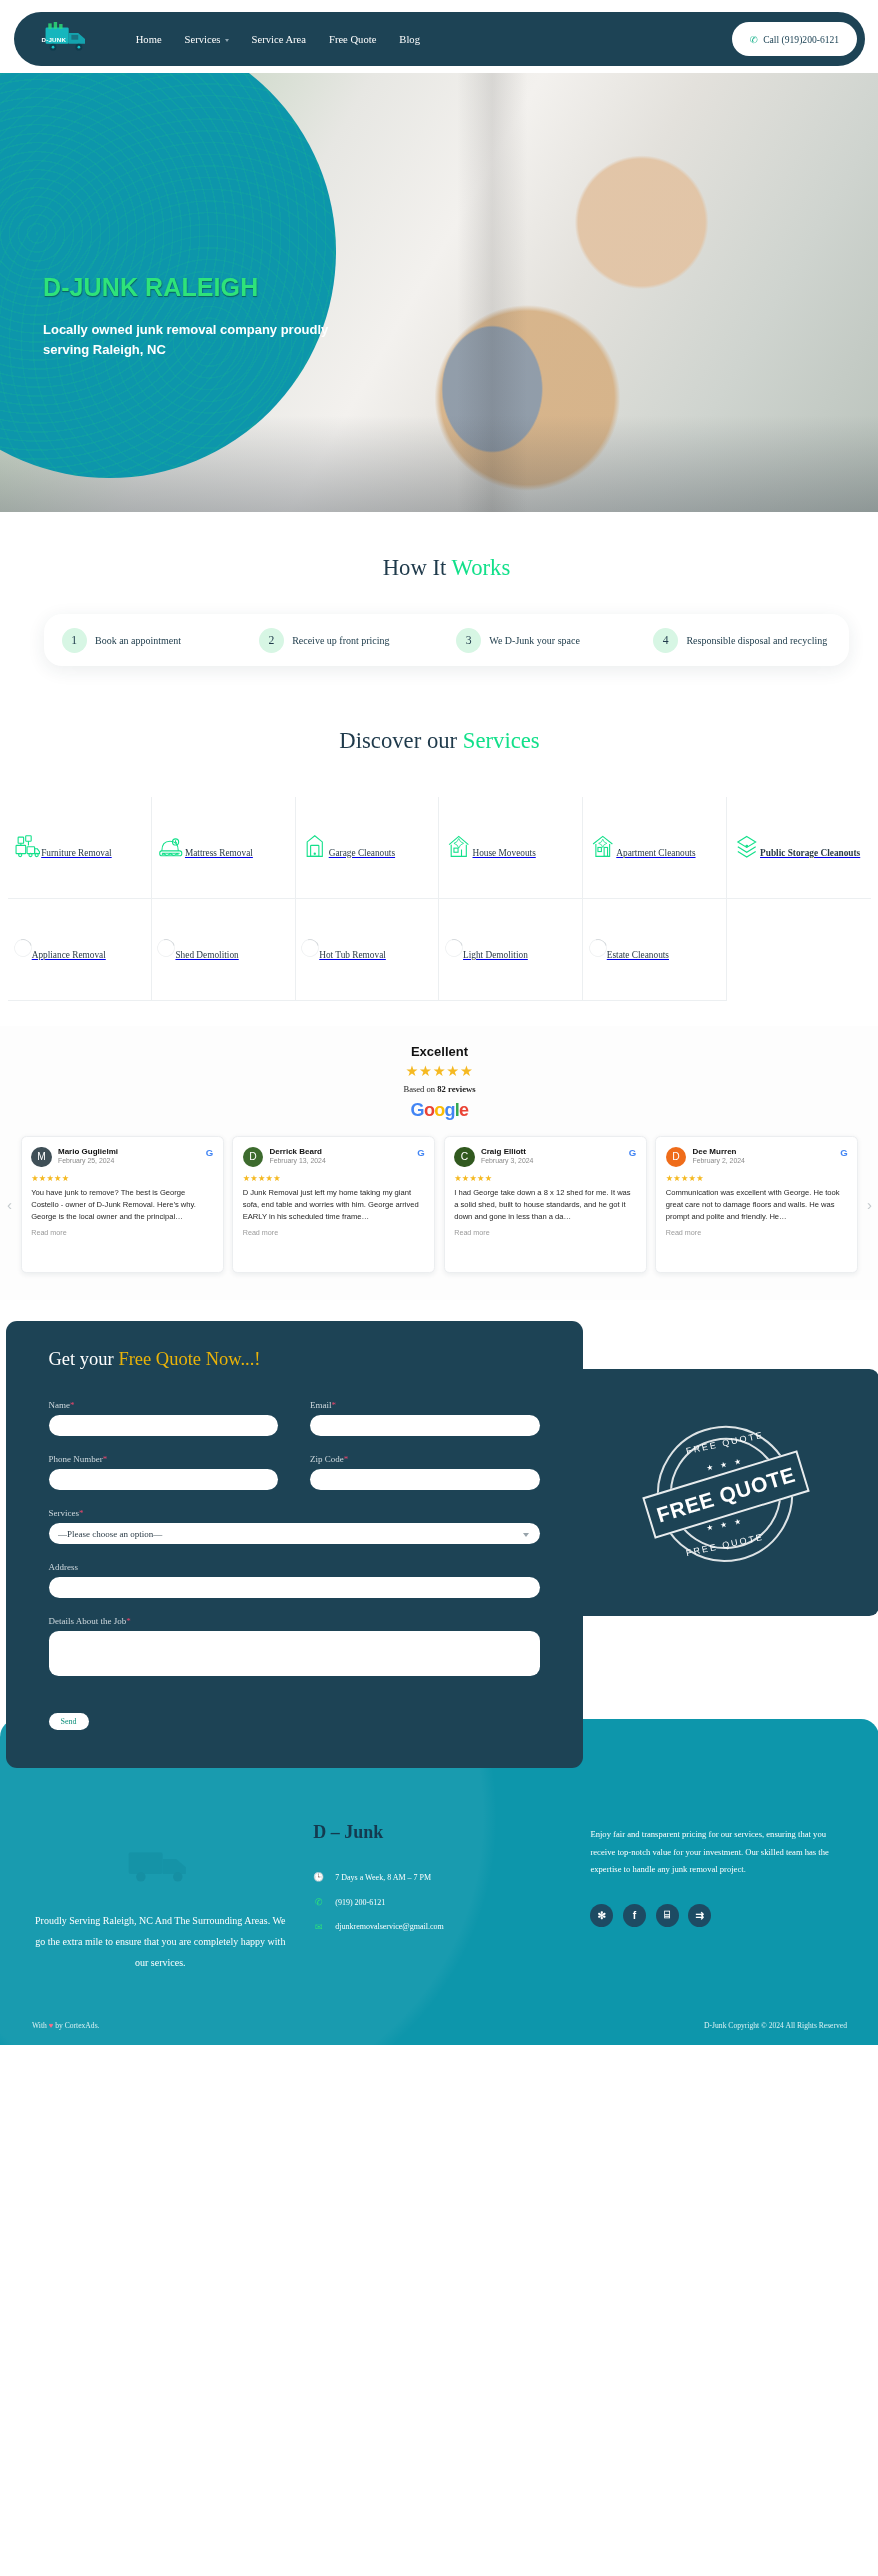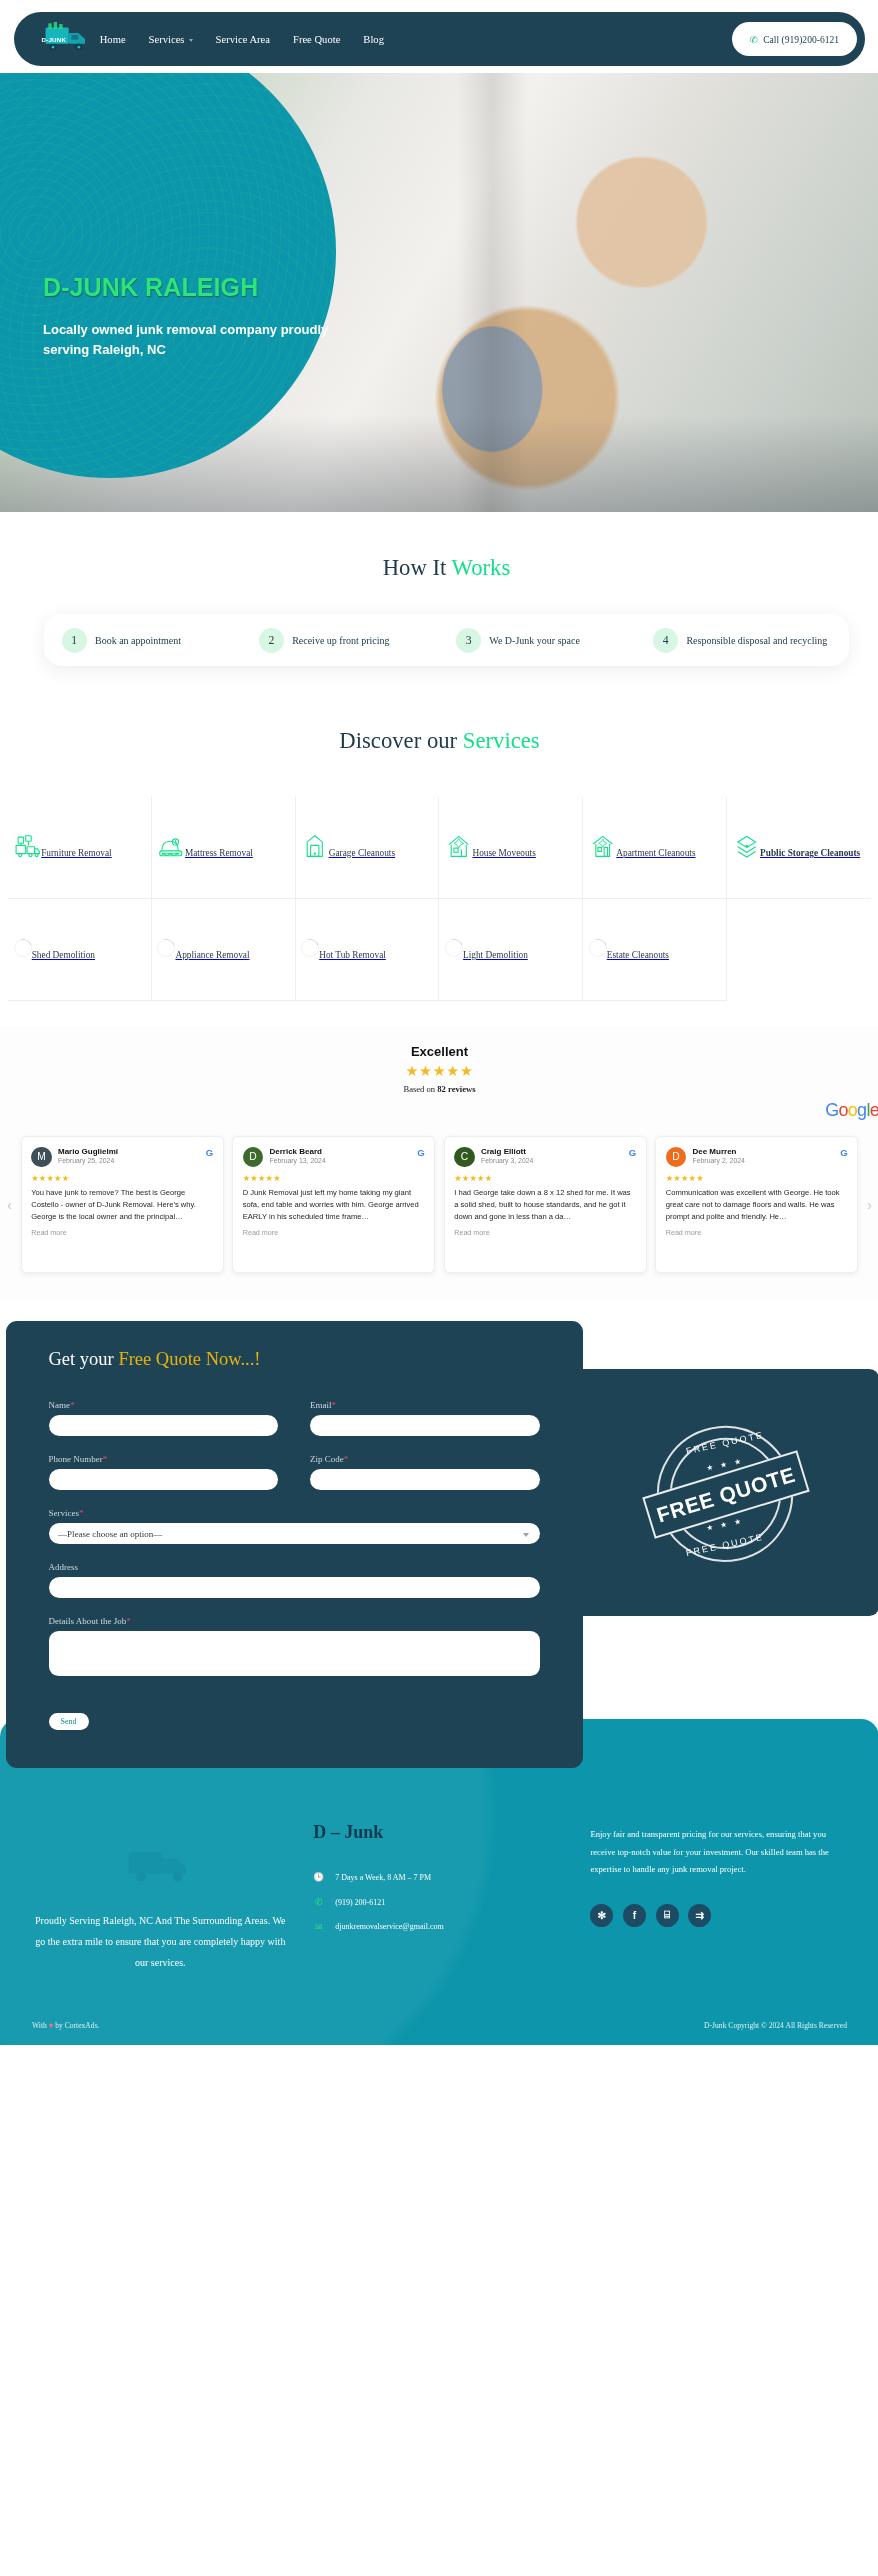--- a/index.html
+++ b/index.html
@@ -38,20 +38,21 @@
     position: absolute;
     left: 4.8px; top: 16.5px;
     font-family: "Liberation Sans", sans-serif;
     font-size: 6.2px; font-weight: bold;
     color: #ffffff; letter-spacing: 0.2px;
     z-index: 4;
   }
   .nav-links {
     display: flex; align-items: center;
     gap: 23px;
+    margin-left: 36px;
   }
   .nav-link {
     color: #ffffff;
     font-size: 10.6px;
     font-family: "Liberation Serif", serif;
     text-decoration: none;
     white-space: nowrap;
     display: flex; align-items: center; gap: 4.1px;
   }
   .caret {
@@ -221,21 +222,21 @@
   }
   .rev-stars { margin-top: 4.1px; font-size: 14.4px; color: #f5b922; letter-spacing: 0.7px; }
   .rev-based {
     font-family: Liberation Serif, serif;
     font-size: 8.6px; color: #222; margin-top: 3.4px;
   }
   .rev-based b { font-weight: bold; }
   .google-logo {
     margin-top: 6.2px;
     font-family: "Liberation Sans", sans-serif;
-    font-size: 18px; font-weight: normal; letter-spacing: -0.7px; text-align: right;
+    font-size: 18px; font-weight: bold; letter-spacing: -0.7px;
   }
   .g1{color:#4285F4}.g2{color:#EA4335}.g3{color:#FBBC05}.g4{color:#4285F4}.g5{color:#34A853}.g6{color:#EA4335}
 
   .rev-carousel {
     margin-top: 15px;
     display: flex; align-items: center;
     padding: 0 4.1px;
     gap: 5.5px;
   }
   .rev-arrow {
@@ -665,28 +666,28 @@
         </svg>
       </div>
       <div class="service-label">Public Storage Cleanouts</div>
     </a>
 
 
     <a class="service-card" href="#">
       <div class="service-icon">
           <div class="spinner"></div>
         </div>
-      <div class="service-label">Shed Demolition</div>
+      <div class="service-label">Appliance Removal</div>
     </a>
 
     <a class="service-card" href="#">
       <div class="service-icon">
           <div class="spinner"></div>
         </div>
-      <div class="service-label">Appliance Removal</div>
+      <div class="service-label">Shed Demolition</div>
     </a>
 
     <a class="service-card" href="#">
       <div class="service-icon">
           <div class="spinner"></div>
         </div>
       <div class="service-label">Hot Tub Removal</div>
     </a>
 
     <a class="service-card" href="#">

